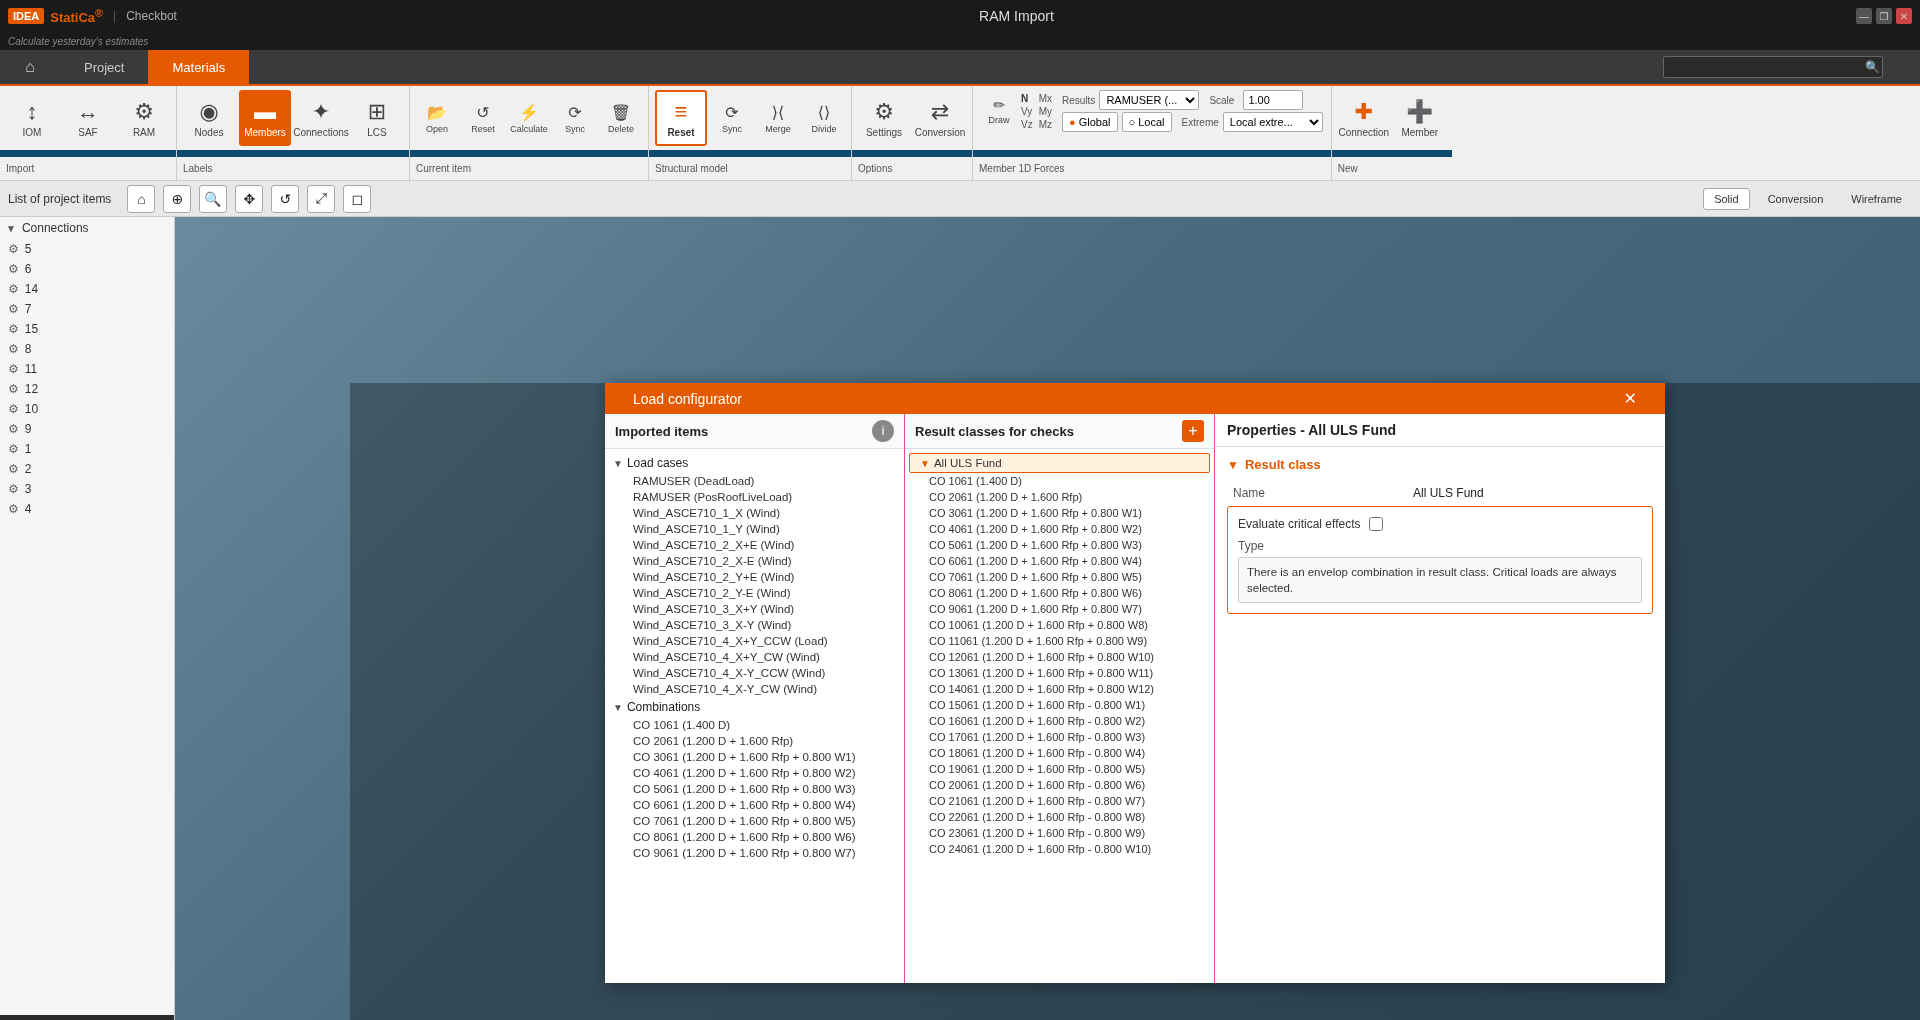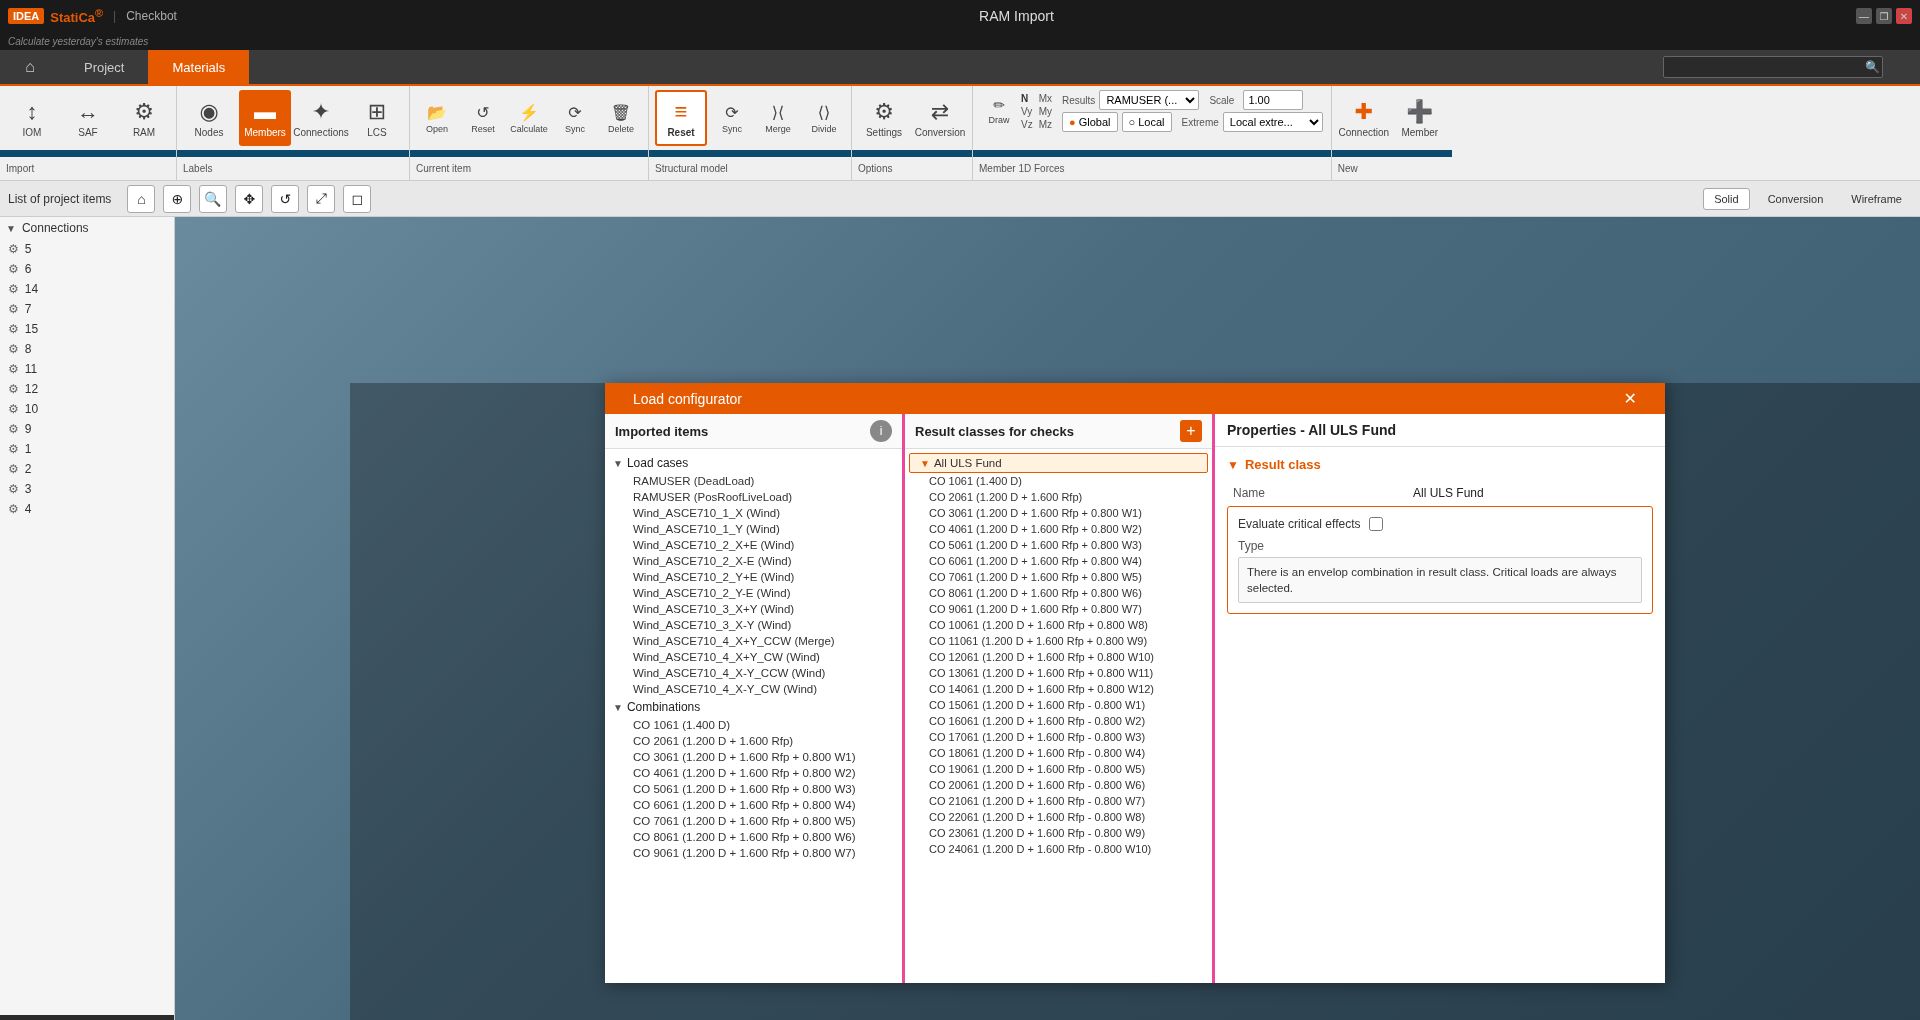--- a/index.html
+++ b/index.html
@@ -67,21 +67,21 @@
     #modal-overlay { position: absolute; top: 166px; left: 175px; right: 0; bottom: 0; background: rgba(0,0,0,0.3); display: flex; align-items: flex-start; justify-content: flex-start; padding: 0; }
     #load-configurator { background: #fff; width: 1060px; margin: 0 auto; box-shadow: 2px 2px 15px rgba(0,0,0,0.4); display: flex; flex-direction: column; min-height: 600px; }
     #modal-header { background: #e55a00; color: #fff; padding: 6px 28px; display: flex; justify-content: space-between; align-items: center; }
     #modal-header-title { font-size: 14px; font-weight: 500; }
     #modal-close-btn { background: none; border: none; color: #fff; font-size: 16px; cursor: pointer; }
 
     
     #modal-body { display: flex; flex: 1; overflow: hidden; }
 
     
-    .panel { flex: 1; border-right: 3px solid #ec4899; display: flex; flex-direction: column; overflow: hidden; }
+    .panel { flex: 1; border-right: 1px solid #ec4899; display: flex; flex-direction: column; overflow: hidden; }
     .panel-last { border-right: none; }
     .panel-header { display: flex; align-items: center; justify-content: space-between; padding: 6px 10px; border-bottom: 1px solid #ddd; background: #fafafa; }
     .panel-title { font-size: 13px; font-weight: 600; color: #222; }
     .panel-add-btn { width: 22px; height: 22px; background: #e55a00; color: #fff; border: none; border-radius: 3px; font-size: 16px; cursor: pointer; display: flex; align-items: center; justify-content: center; }
     .panel-info-btn { width: 22px; height: 22px; background: #888; color: #fff; border: none; border-radius: 50%; font-size: 12px; cursor: pointer; display: flex; align-items: center; justify-content: center; }
     .panel-content { flex: 1; overflow-y: auto; padding: 4px 0; }
 
     
     .tree-group { margin: 0; }
     .tree-group-header { display: flex; align-items: center; gap: 4px; padding: 3px 8px; font-weight: 500; color: #222; cursor: pointer; }
@@ -430,21 +430,21 @@
                     <div class="tree-item">RAMUSER (DeadLoad)</div>
                     <div class="tree-item">RAMUSER (PosRoofLiveLoad)</div>
                     <div class="tree-item">Wind_ASCE710_1_X (Wind)</div>
                     <div class="tree-item">Wind_ASCE710_1_Y (Wind)</div>
                     <div class="tree-item">Wind_ASCE710_2_X+E (Wind)</div>
                     <div class="tree-item">Wind_ASCE710_2_X-E (Wind)</div>
                     <div class="tree-item">Wind_ASCE710_2_Y+E (Wind)</div>
                     <div class="tree-item">Wind_ASCE710_2_Y-E (Wind)</div>
                     <div class="tree-item">Wind_ASCE710_3_X+Y (Wind)</div>
                     <div class="tree-item">Wind_ASCE710_3_X-Y (Wind)</div>
-                    <div class="tree-item">Wind_ASCE710_4_X+Y_CCW (Merge)</div>
+                    <div class="tree-item">Wind_ASCE710_4_X+Y_CCW (Load)</div>
                     <div class="tree-item">Wind_ASCE710_4_X+Y_CW (Wind)</div>
                     <div class="tree-item">Wind_ASCE710_4_X-Y_CCW (Wind)</div>
                     <div class="tree-item">Wind_ASCE710_4_X-Y_CW (Wind)</div>
                   </div>
               </div>
               <div class="tree-group">
                 <div class="tree-group-header">
                   <span class="expand-tri">▼</span>
                   <span>Combinations</span>
                 </div>

